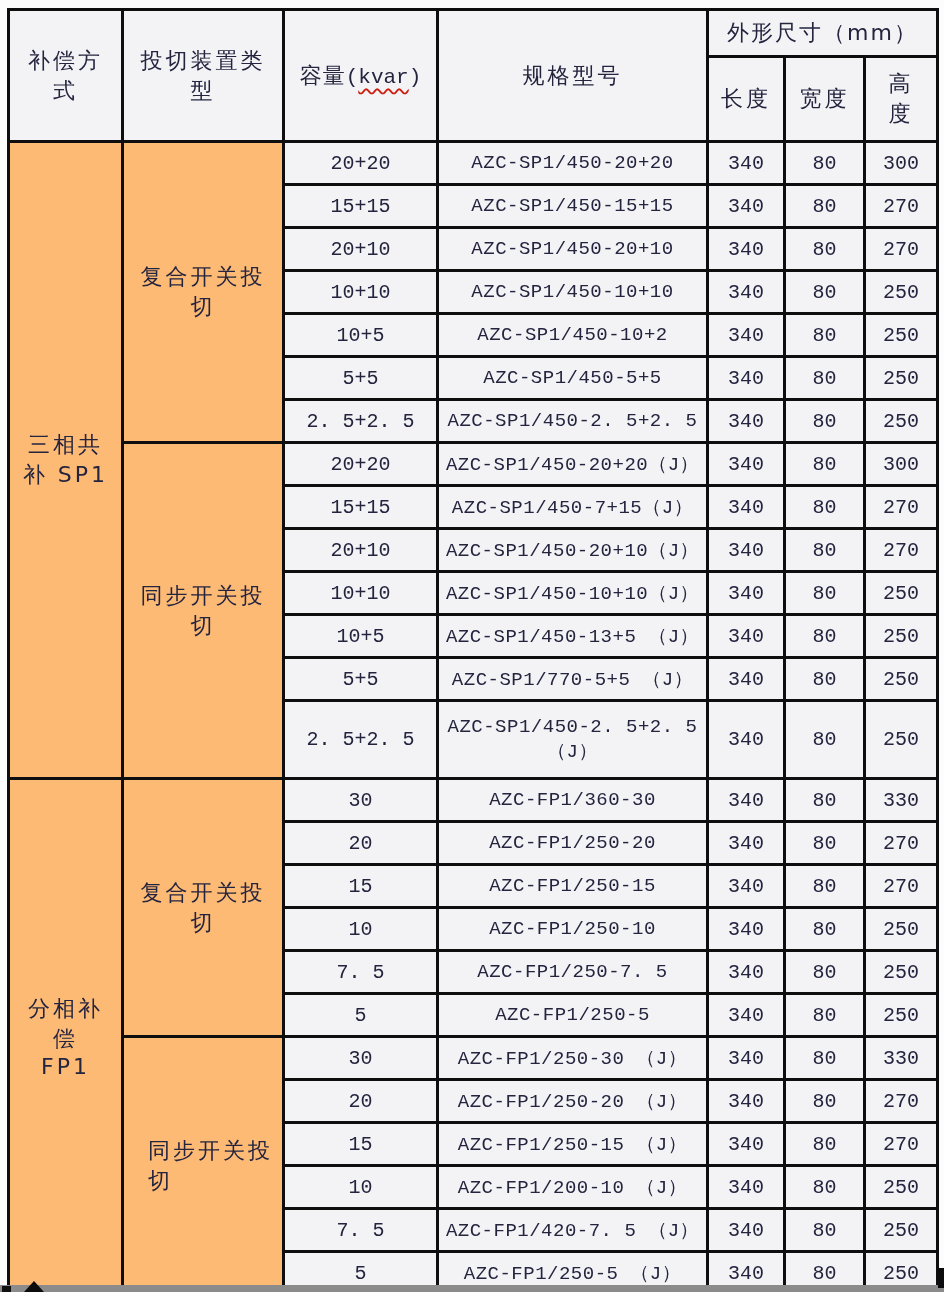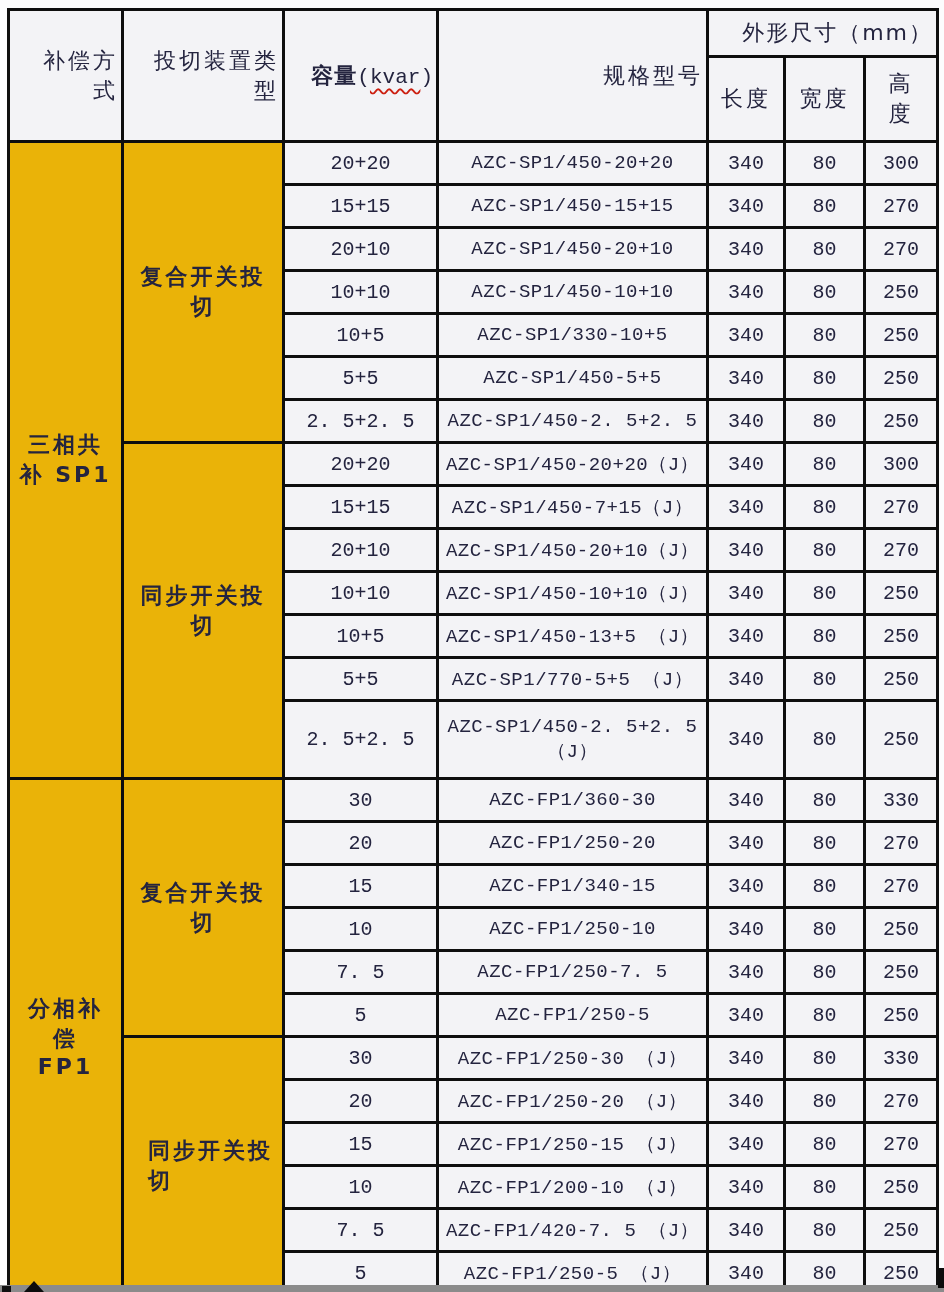--- a/index.html
+++ b/index.html
@@ -21,28 +21,28 @@
     background: #f3f3f6;
   }
   .spec th, .spec td {
     border: 3px solid #0e0e0e;
     text-align: center;
     vertical-align: middle;
     color: #24243f;
     padding: 2px 3px;
     overflow: hidden;
   }
-  .spec thead tr.hdr-top th { height: 40px; text-align: right; }
+  .spec thead tr.hdr-top th { height: 40px; }
   .spec thead tr.hdr-sub th { height: 78px; }
   .cjk {
     font-family: "DejaVu Sans", sans-serif;
     font-size: 22px;
     letter-spacing: 3px;
     white-space: pre-line;
-    font-weight: 700;
+    font-weight: 400;
   }
   .hdr { font-weight: 400; }
   .dims-hdr { letter-spacing: 2px; }
   .mono-inline {
     font-family: "Liberation Mono", "DejaVu Sans Mono", monospace;
     font-size: 21px;
   }
   .kvar {
     text-decoration: underline wavy #cc1f10;
     text-decoration-thickness: 2px;
@@ -54,21 +54,21 @@
     font-family: "Liberation Mono", "DejaVu Sans Mono", monospace;
     font-size: 19px;
     letter-spacing: 0.5px;
     white-space: pre-line;
     text-align: center;
   }
   td.capacity-cell, td.length-cell, td.width-cell, td.height-cell {
     font-family: "Liberation Mono", "DejaVu Sans Mono", monospace;
     font-size: 20px;
   }
-  td.method-cell, td.type-cell { background: #eab308; }
+  td.method-cell, td.type-cell { background: #fdba74; }
   
   td.type-1-1 { text-align: left; padding-left: 24px; }
   .bottom-strip {
     position: absolute;
     left: 0; top: 1285px;
     width: 944px; height: 7px;
     background: #8b8b8b;
   }
   .corner-mark {
     position: absolute;
@@ -152,21 +152,21 @@
         </tr>
         <tr>
           <td class="capacity-cell">10+10</td>
           <td class="model-cell">AZC-SP1/450-10+10</td>
           <td class="length-cell">340</td>
           <td class="width-cell">80</td>
           <td class="height-cell">250</td>
         </tr>
         <tr>
           <td class="capacity-cell">10+5</td>
-          <td class="model-cell">AZC-SP1/330-10+5</td>
+          <td class="model-cell">AZC-SP1/450-10+2</td>
           <td class="length-cell">340</td>
           <td class="width-cell">80</td>
           <td class="height-cell">250</td>
         </tr>
         <tr>
           <td class="capacity-cell">5+5</td>
           <td class="model-cell">AZC-SP1/450-5+5</td>
           <td class="length-cell">340</td>
           <td class="width-cell">80</td>
           <td class="height-cell">250</td>
@@ -244,21 +244,21 @@
         </tr>
         <tr>
           <td class="capacity-cell">20</td>
           <td class="model-cell">AZC-FP1/250-20</td>
           <td class="length-cell">340</td>
           <td class="width-cell">80</td>
           <td class="height-cell">270</td>
         </tr>
         <tr>
           <td class="capacity-cell">15</td>
-          <td class="model-cell">AZC-FP1/340-15</td>
+          <td class="model-cell">AZC-FP1/250-15</td>
           <td class="length-cell">340</td>
           <td class="width-cell">80</td>
           <td class="height-cell">270</td>
         </tr>
         <tr>
           <td class="capacity-cell">10</td>
           <td class="model-cell">AZC-FP1/250-10</td>
           <td class="length-cell">340</td>
           <td class="width-cell">80</td>
           <td class="height-cell">250</td>

